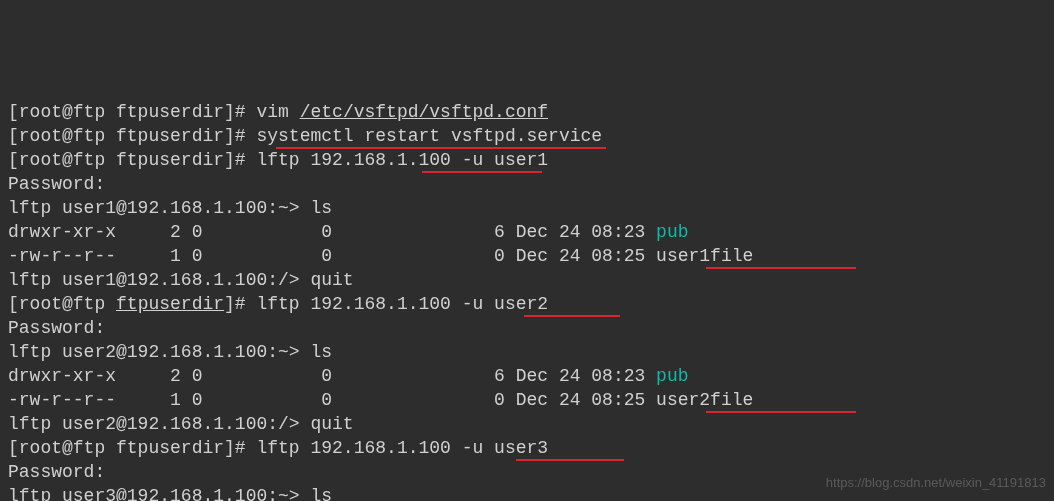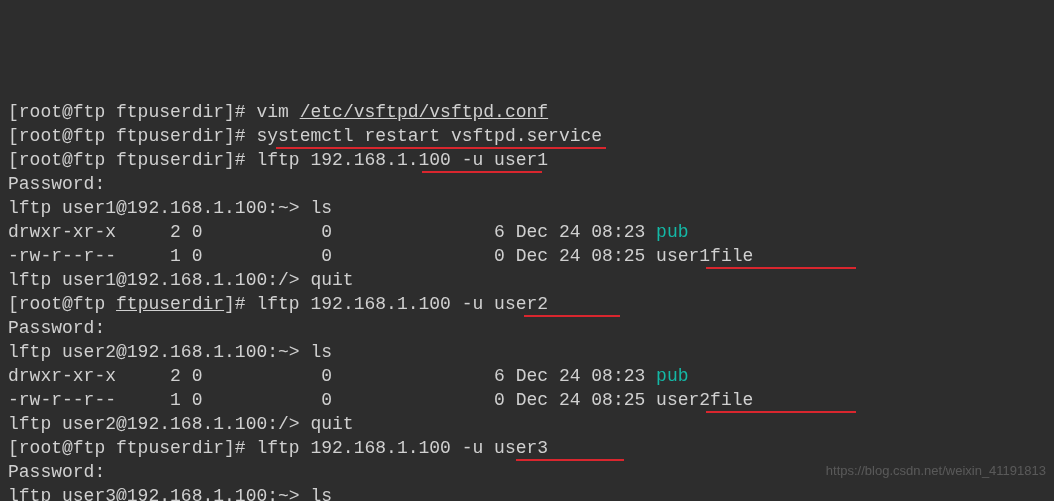--- a/index.html
+++ b/index.html
@@ -21,21 +21,21 @@
     .blue { color: #14b8a6; }
     .underline-red {
       position: absolute;
       height: 2px;
       background: #d9262e;
       bottom: -1px;
     }
     .watermark {
       position: absolute;
       right: 8px;
-      bottom: 18px;
+      bottom: 6px;
       color: rgba(204,204,204,0.28);
       font-size: 13px;
       font-family: Arial, sans-serif;
       white-space: nowrap;
     }
   </style>
 </head>
 <body>
 
 

